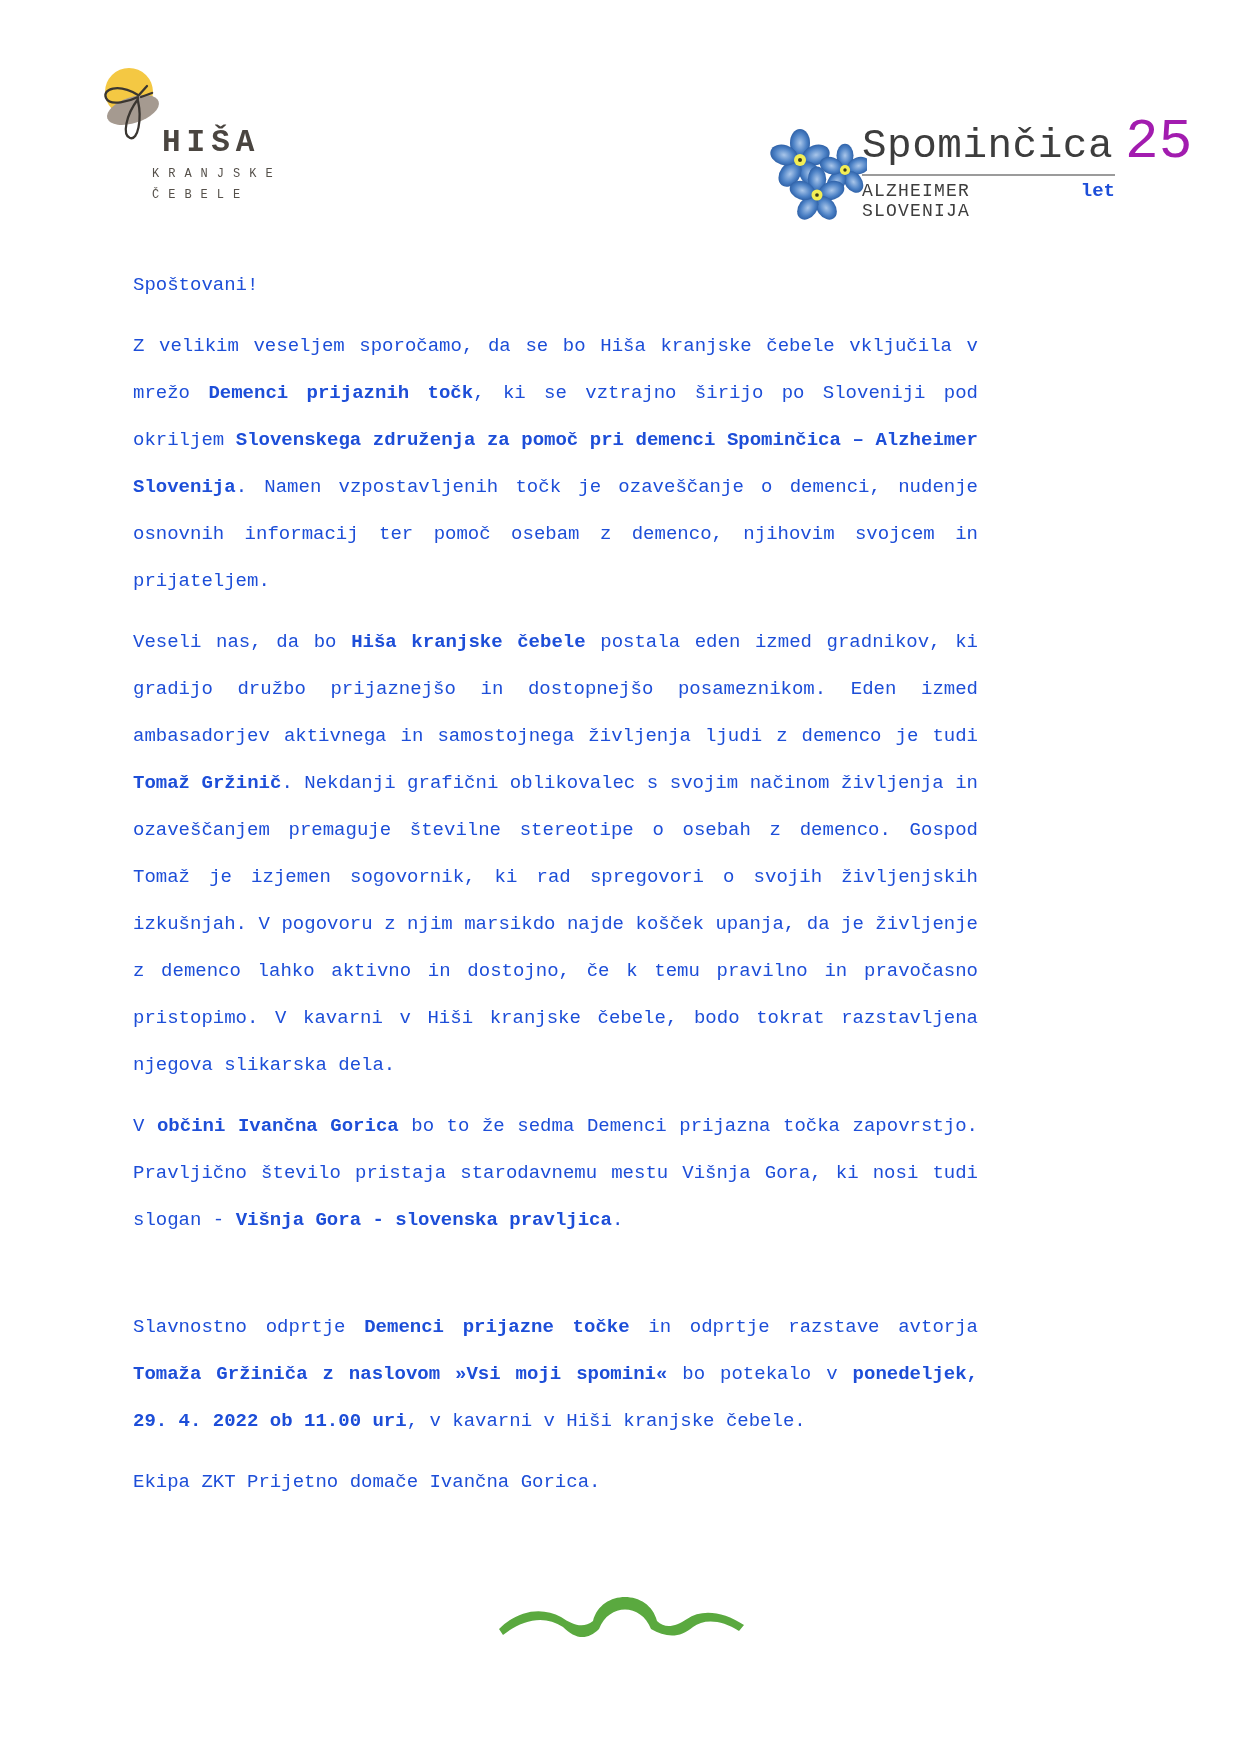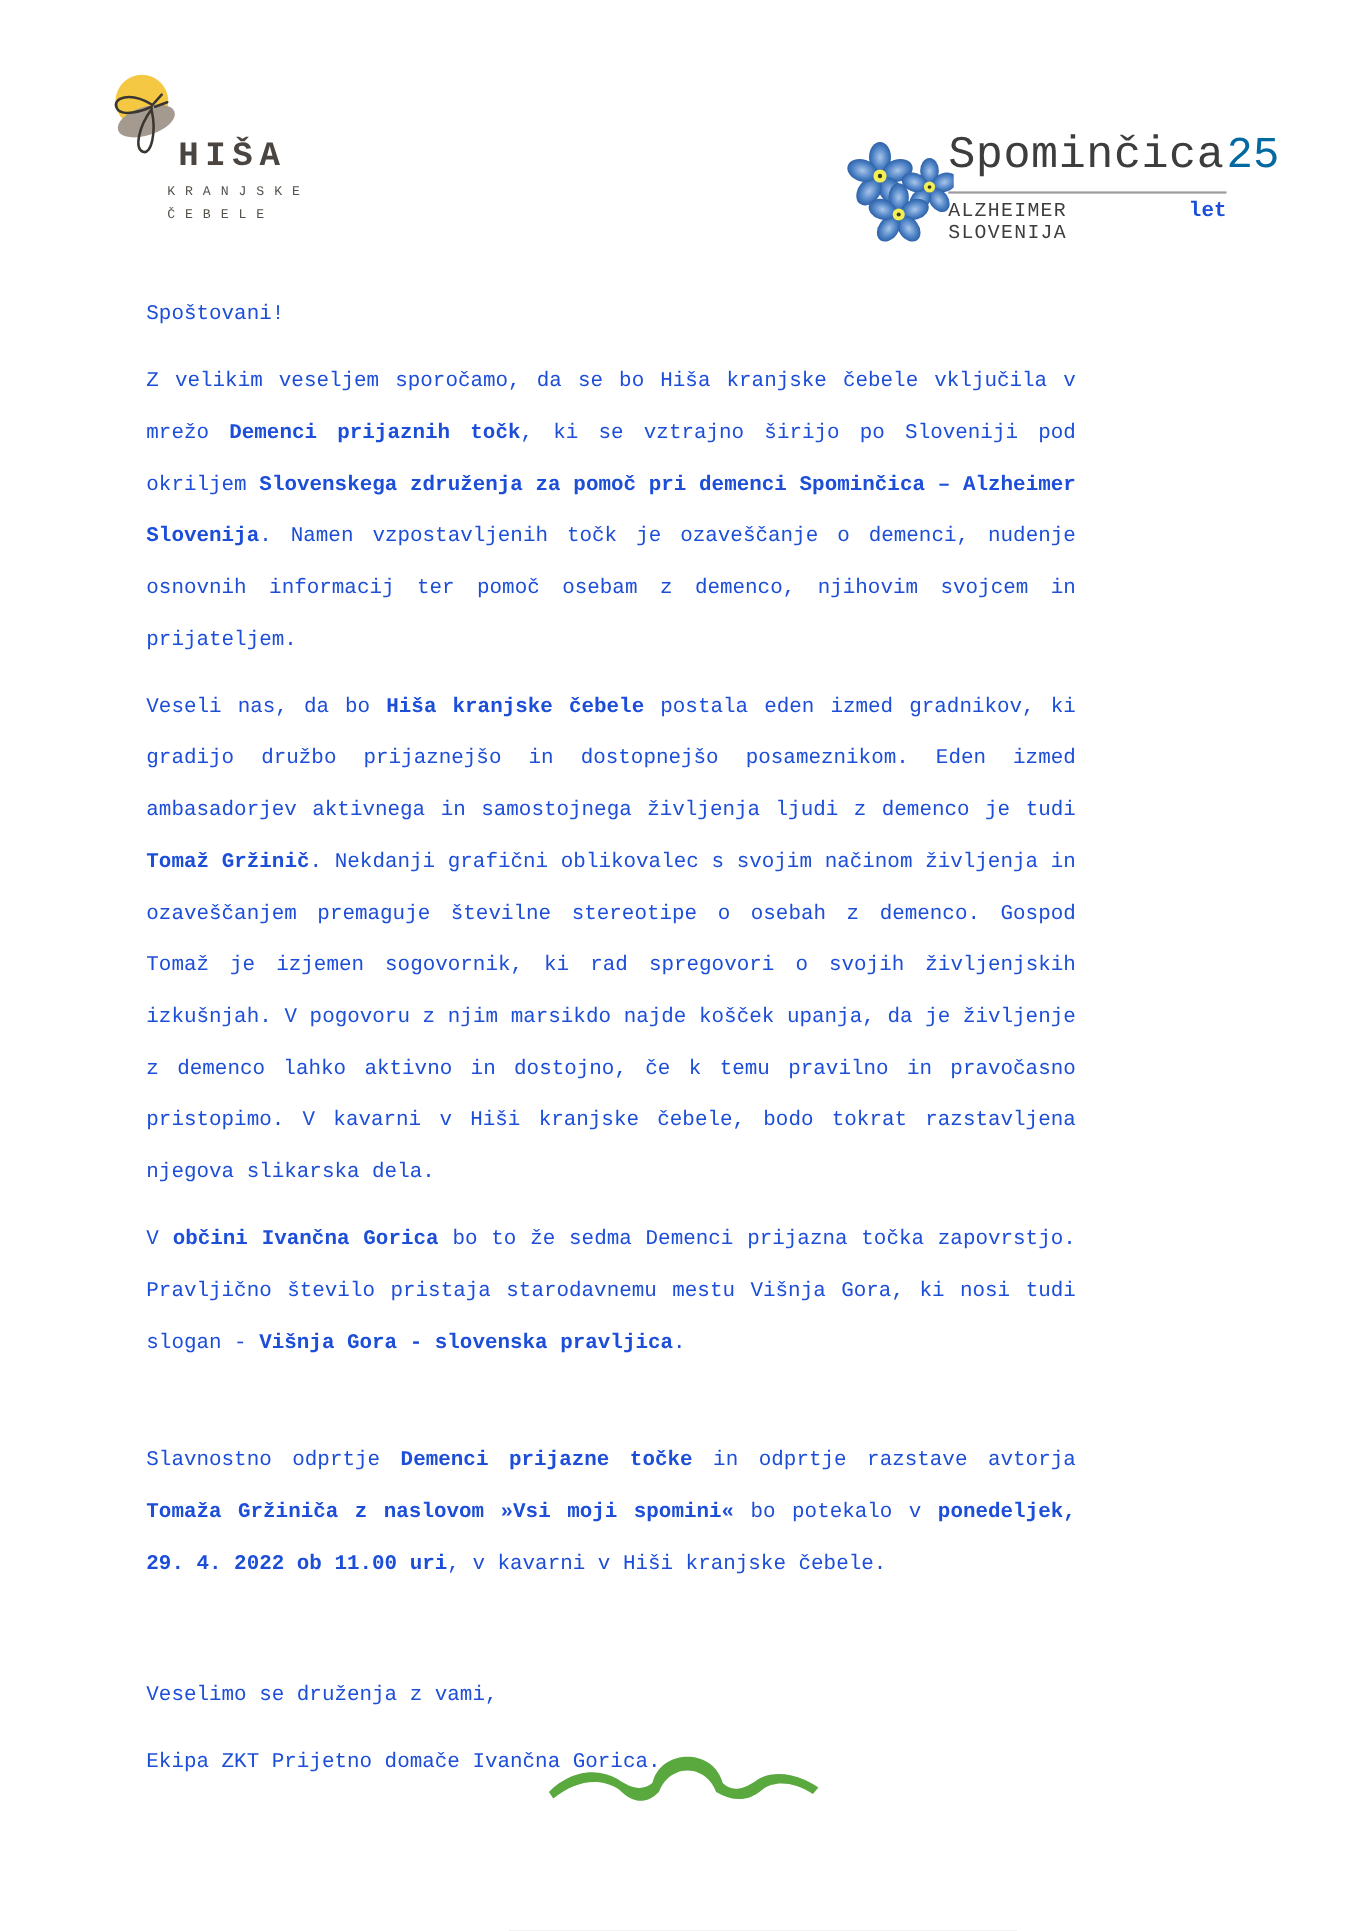--- a/index.html
+++ b/index.html
@@ -28,21 +28,21 @@
   }
   .hisa-sub1{top:112px;}
   .hisa-sub2{top:133px;}
 
   
   .spo-logo{position:absolute;left:765px;top:114px;width:360px;height:110px;}
   .spo-flowers{position:absolute;left:0;top:8px;}
   .spo-text{position:absolute;left:97px;top:0;width:253px;}
   .spo-row1{display:flex;align-items:baseline;line-height:56px;height:58px;}
   .spo-name{font-size:41px;color:#3d3d3d;letter-spacing:0.5px;}
-  .spo-num{font-size:40px;color:#0369a1;margin-left:2px;}
+  .spo-num{font-size:56px;color:#a21caf;margin-left:12px;}
   .spo-rule{border:none;border-top:2px solid #9b9b9b;margin:2px 0 0 0;width:100%;}
   .spo-row2{display:flex;justify-content:flex-start;align-items:baseline;margin-top:4px;}
   .spo-sub{font-size:18px;letter-spacing:1.2px;color:#3d3d3d;}
   .spo-let{font-size:19px;color:#1d4ed8;font-weight:600;}
 
   
   .letter-body{
     position:absolute;left:133px;top:262px;width:845px;
     font-size:19px;line-height:47px;color:#1d4ed8;
   }
@@ -137,21 +137,20 @@
   </div>
 
   <div class="letter-body">
     <p class="salutation">Spoštovani!</p>
     <div>
         <p class="para"><span>Z velikim veseljem sporočamo, da se bo Hiša kranjske čebele vključila v mrežo </span><span class="b">Demenci prijaznih točk</span><span>, ki se vztrajno širijo po Sloveniji pod okriljem </span><span class="b">Slovenskega združenja za pomoč pri demenci Spominčica – Alzheimer Slovenija</span><span>. Namen vzpostavljenih točk je ozaveščanje o demenci, nudenje osnovnih informacij ter pomoč osebam z demenco, njihovim svojcem in prijateljem.</span></p>
         <p class="para"><span>Veseli nas, da bo </span><span class="b">Hiša kranjske čebele</span><span> postala eden izmed gradnikov, ki gradijo družbo prijaznejšo in dostopnejšo posameznikom. Eden izmed ambasadorjev aktivnega in samostojnega življenja ljudi z demenco je tudi </span><span class="b">Tomaž Gržinič</span><span>. Nekdanji grafični oblikovalec s svojim načinom življenja in ozaveščanjem premaguje številne stereotipe o osebah z demenco. Gospod Tomaž je izjemen sogovornik, ki rad spregovori o svojih življenjskih izkušnjah. V pogovoru z njim marsikdo najde košček upanja, da je življenje z demenco lahko aktivno in dostojno, če k temu pravilno in pravočasno pristopimo. V kavarni v Hiši kranjske čebele, bodo tokrat razstavljena njegova slikarska dela.</span></p>
         <p class="para"><span>V </span><span class="b">občini Ivančna Gorica</span><span> bo to že sedma Demenci prijazna točka zapovrstjo. Pravljično število pristaja starodavnemu mestu Višnja Gora, ki nosi tudi slogan - </span><span class="b">Višnja Gora - slovenska pravljica</span><span>.</span></p>
         <p class="para gap-before"><span>Slavnostno odprtje </span><span class="b">Demenci prijazne točke</span><span> in odprtje razstave avtorja </span><span class="b">Tomaža Gržiniča z naslovom »Vsi moji spomini«</span><span> bo potekalo v </span><span class="b">ponedeljek, 29. 4. 2022 ob 11.00 uri</span><span>, v kavarni v Hiši kranjske čebele.</span></p>
       </div>
-    <p class="closing1">Veselimo se druženja z vami,</p>
     <p class="closing2">Ekipa ZKT Prijetno domače Ivančna Gorica.</p>
   </div>
 
   <svg class="hills" width="246" height="62" viewBox="0 0 246 62">
     <path fill="#5aa93f" d="
       M0,46
       C20,26 44,24 62,34
       C74,42 84,46 94,38
       C102,6 150,6 158,38
       C166,46 176,44 188,36

